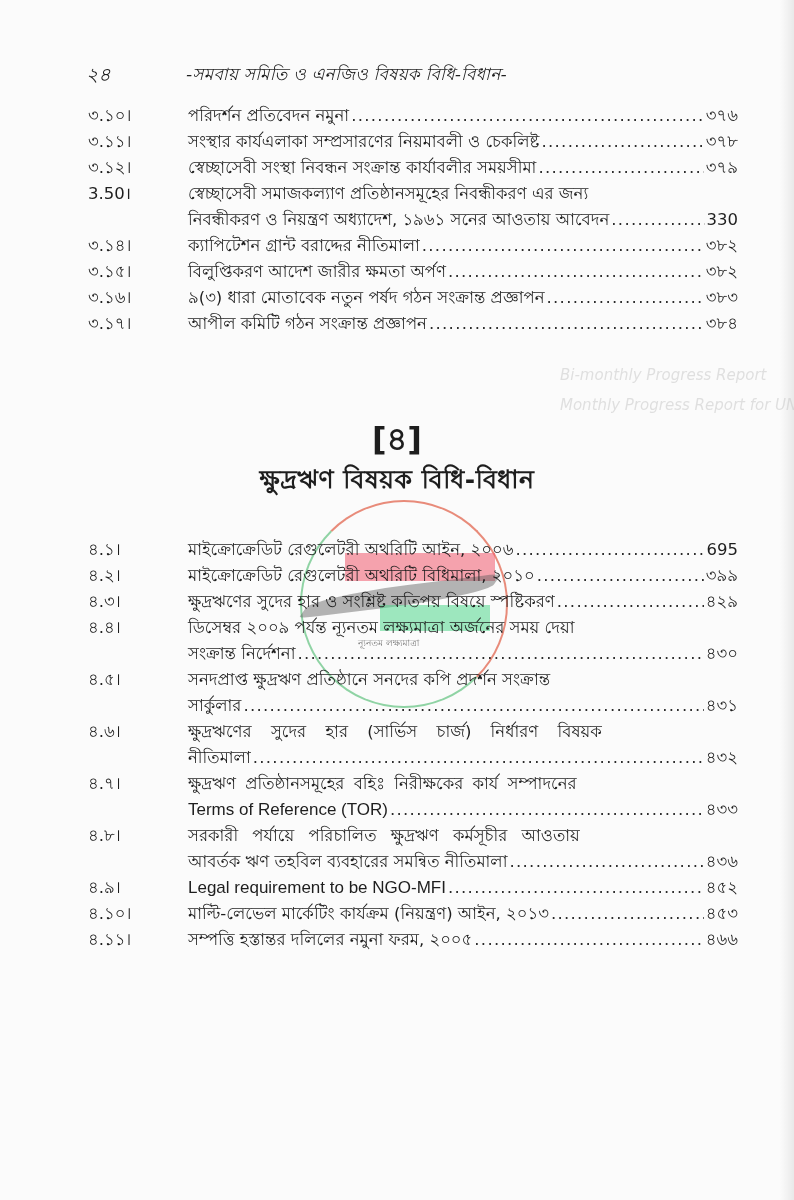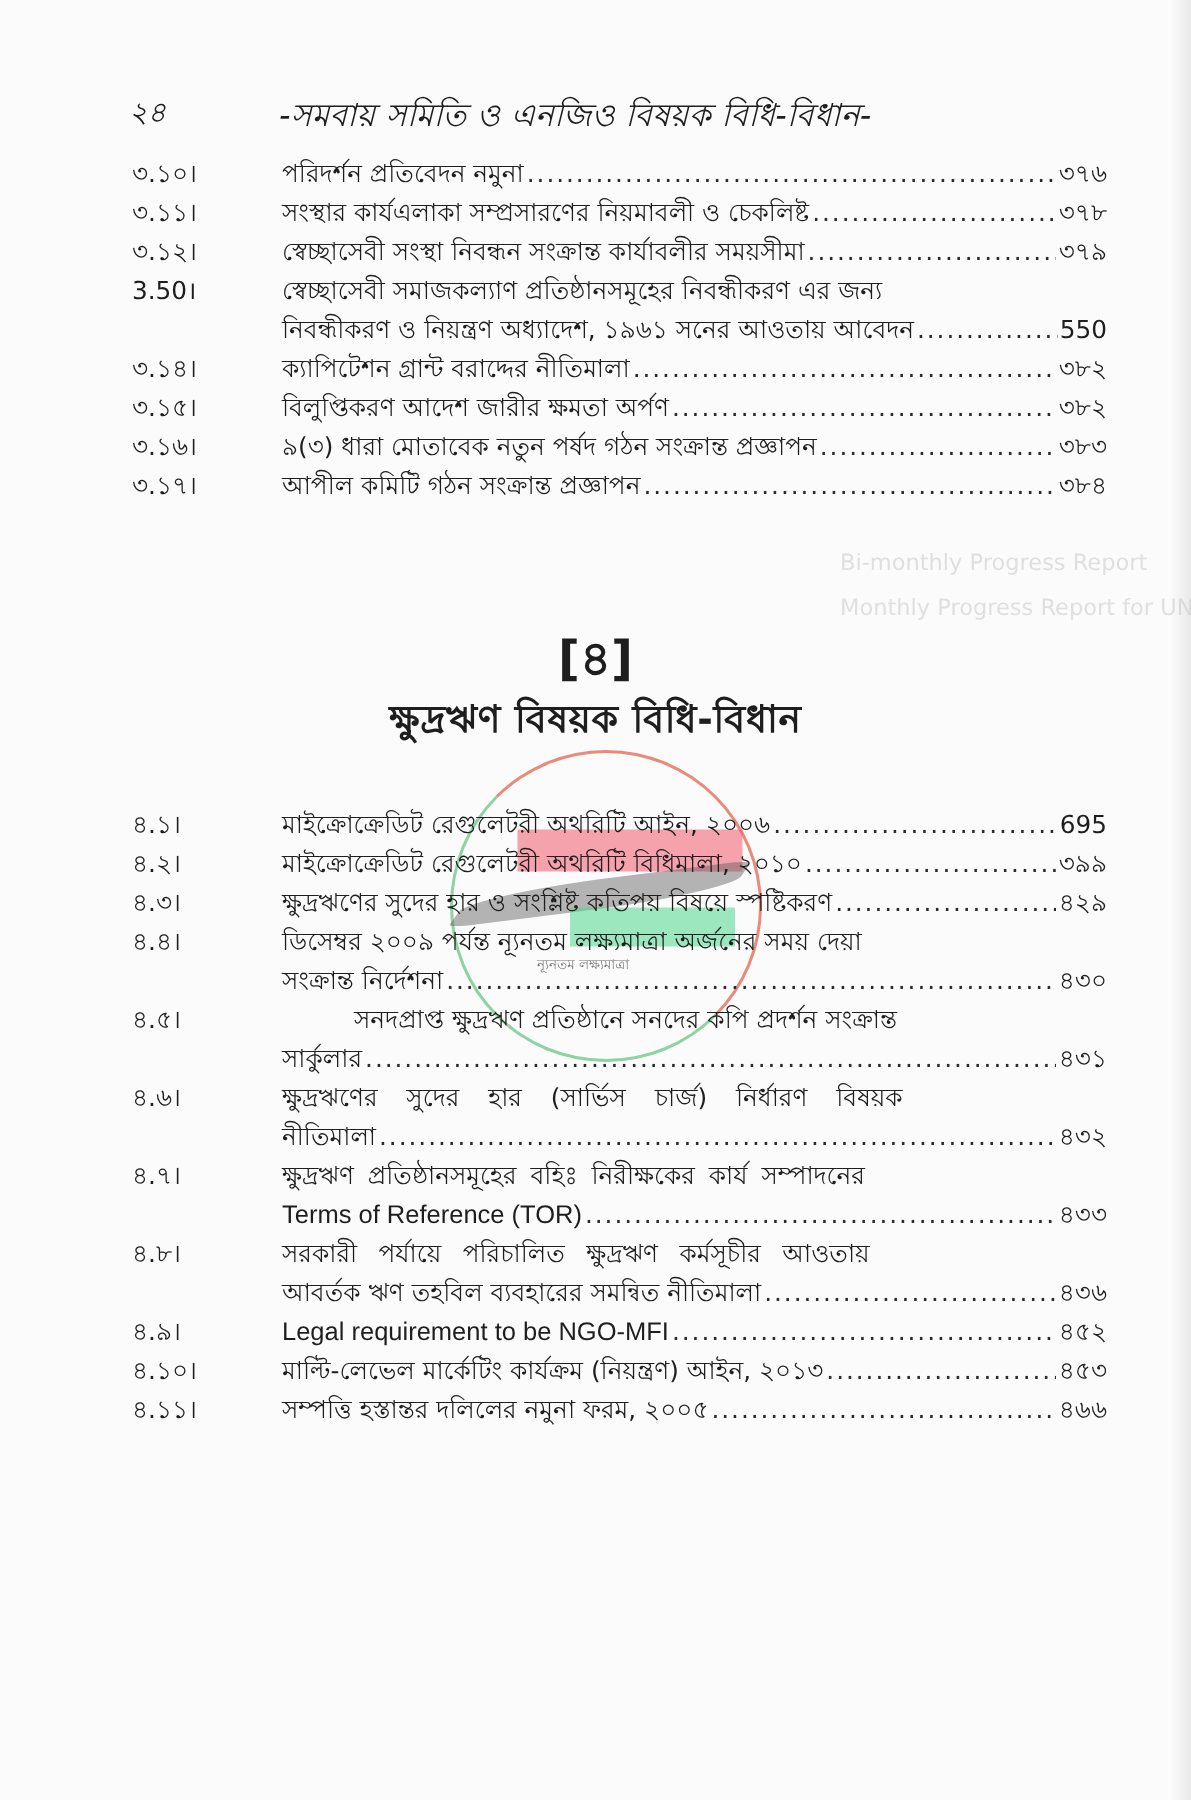--- a/index.html
+++ b/index.html
@@ -8,32 +8,32 @@
     background: #fbfbfb;
     font-family: "DejaVu Sans", "Liberation Sans", sans-serif;
     color: #1e1e1e;
     position: relative;
   }
   .page-shade {
     position: absolute; top: 0; right: 0; width: 14px; height: 1200px;
     background: linear-gradient(to right, rgba(0,0,0,0), rgba(0,0,0,0.07));
   }
   
-  .bleed { position: absolute; color: #c9c9c9; font-size: 15px; opacity: 0.55; white-space: nowrap; }
+  .bleed { position: absolute; color: #c9c9c9; font-size: 15px; opacity: 0.55; white-space: nowrap; font-style: italic; }
 
   .header { position: absolute; top: 60px; left: 86px; width: 640px; height: 34px; }
   .header .pageno { position: absolute; left: 0; top: 0; font-size: 19px; font-style: italic; }
-  .header .runhead { position: absolute; left: 100px; top: 1px; font-size: 21px; font-style: italic; letter-spacing: 0.2px; }
+  .header .runhead { position: absolute; left: 100px; top: 1px; font-size: 17px; font-style: italic; letter-spacing: 0.2px; }
 
   .toc { position: absolute; left: 88px; width: 650px; }
   .row { position: relative; height: 26px; font-size: 16.5px; line-height: 26px; }
   .row .num { position: absolute; left: 0; width: 80px; }
   .row .text { position: absolute; left: 100px; right: 0; display: flex; align-items: flex-end; }
   .row .label { white-space: nowrap; }
-  .row .label.just { flex: 1; display: flex; justify-content: space-between; margin-left: 48px; }
+  .row .label.just { flex: 1; display: flex; justify-content: space-between; }
   .row .dots { flex: 1; overflow: hidden; white-space: nowrap; margin: 0 2px; letter-spacing: 1.3px; color: #2a2a2a; }
   .row .dots::after { content: "........................................................................................................................................................"; }
   .row .pg { white-space: nowrap; }
   .row .en { font-family: "Liberation Sans", sans-serif; font-size: 17px; }
 
   .section-head { position: absolute; left: 0; width: 794px; text-align: center; }
   .section-head .bracket { font-size: 32px; font-weight: bold; line-height: 38px; }
   .section-head .title { font-size: 25px; font-weight: bold; line-height: 44px; letter-spacing: 0.5px; }
 
   .watermark { position: absolute; left: 300px; top: 500px; width: 208px; height: 208px; border-radius: 50%;
@@ -85,21 +85,21 @@
   <div class="row">
     <span class="num">3.50।</span>
     <span class="text">
         <span class="label">স্বেচ্ছাসেবী সমাজকল্যাণ প্রতিষ্ঠানসমূহের নিবন্ধীকরণ এর জন্য</span>
       </span>
   </div>
   <div class="row">
     <span class="text">
         <span class="label">নিবন্ধীকরণ ও নিয়ন্ত্রণ অধ্যাদেশ, ১৯৬১ সনের আওতায় আবেদন</span>
         <span class="dots"></span>
-        <span class="pg">550</span>
+        <span class="pg">330</span>
       </span>
   </div>
   <div class="row">
     <span class="num">৩.১৪।</span>
     <span class="text">
         <span class="label">ক্যাপিটেশন গ্রান্ট বরাদ্দের নীতিমালা</span>
         <span class="dots"></span>
         <span class="pg">৩৮২</span>
       </span>
   </div>

